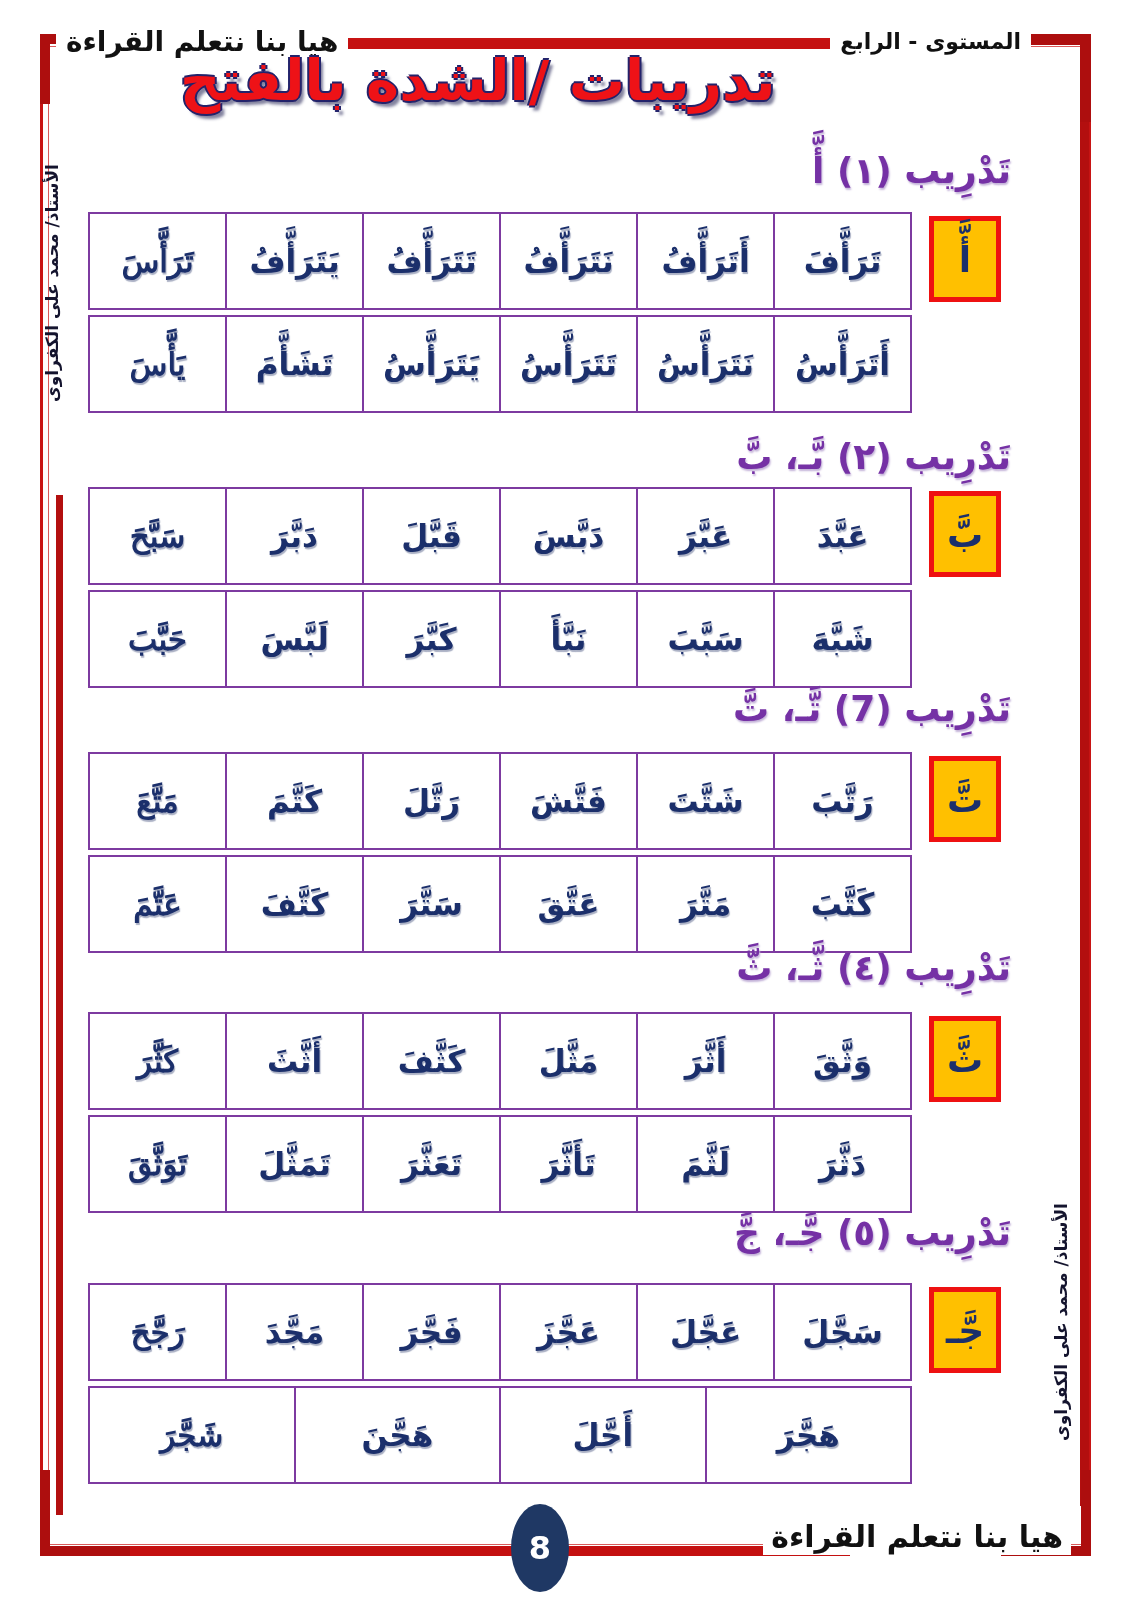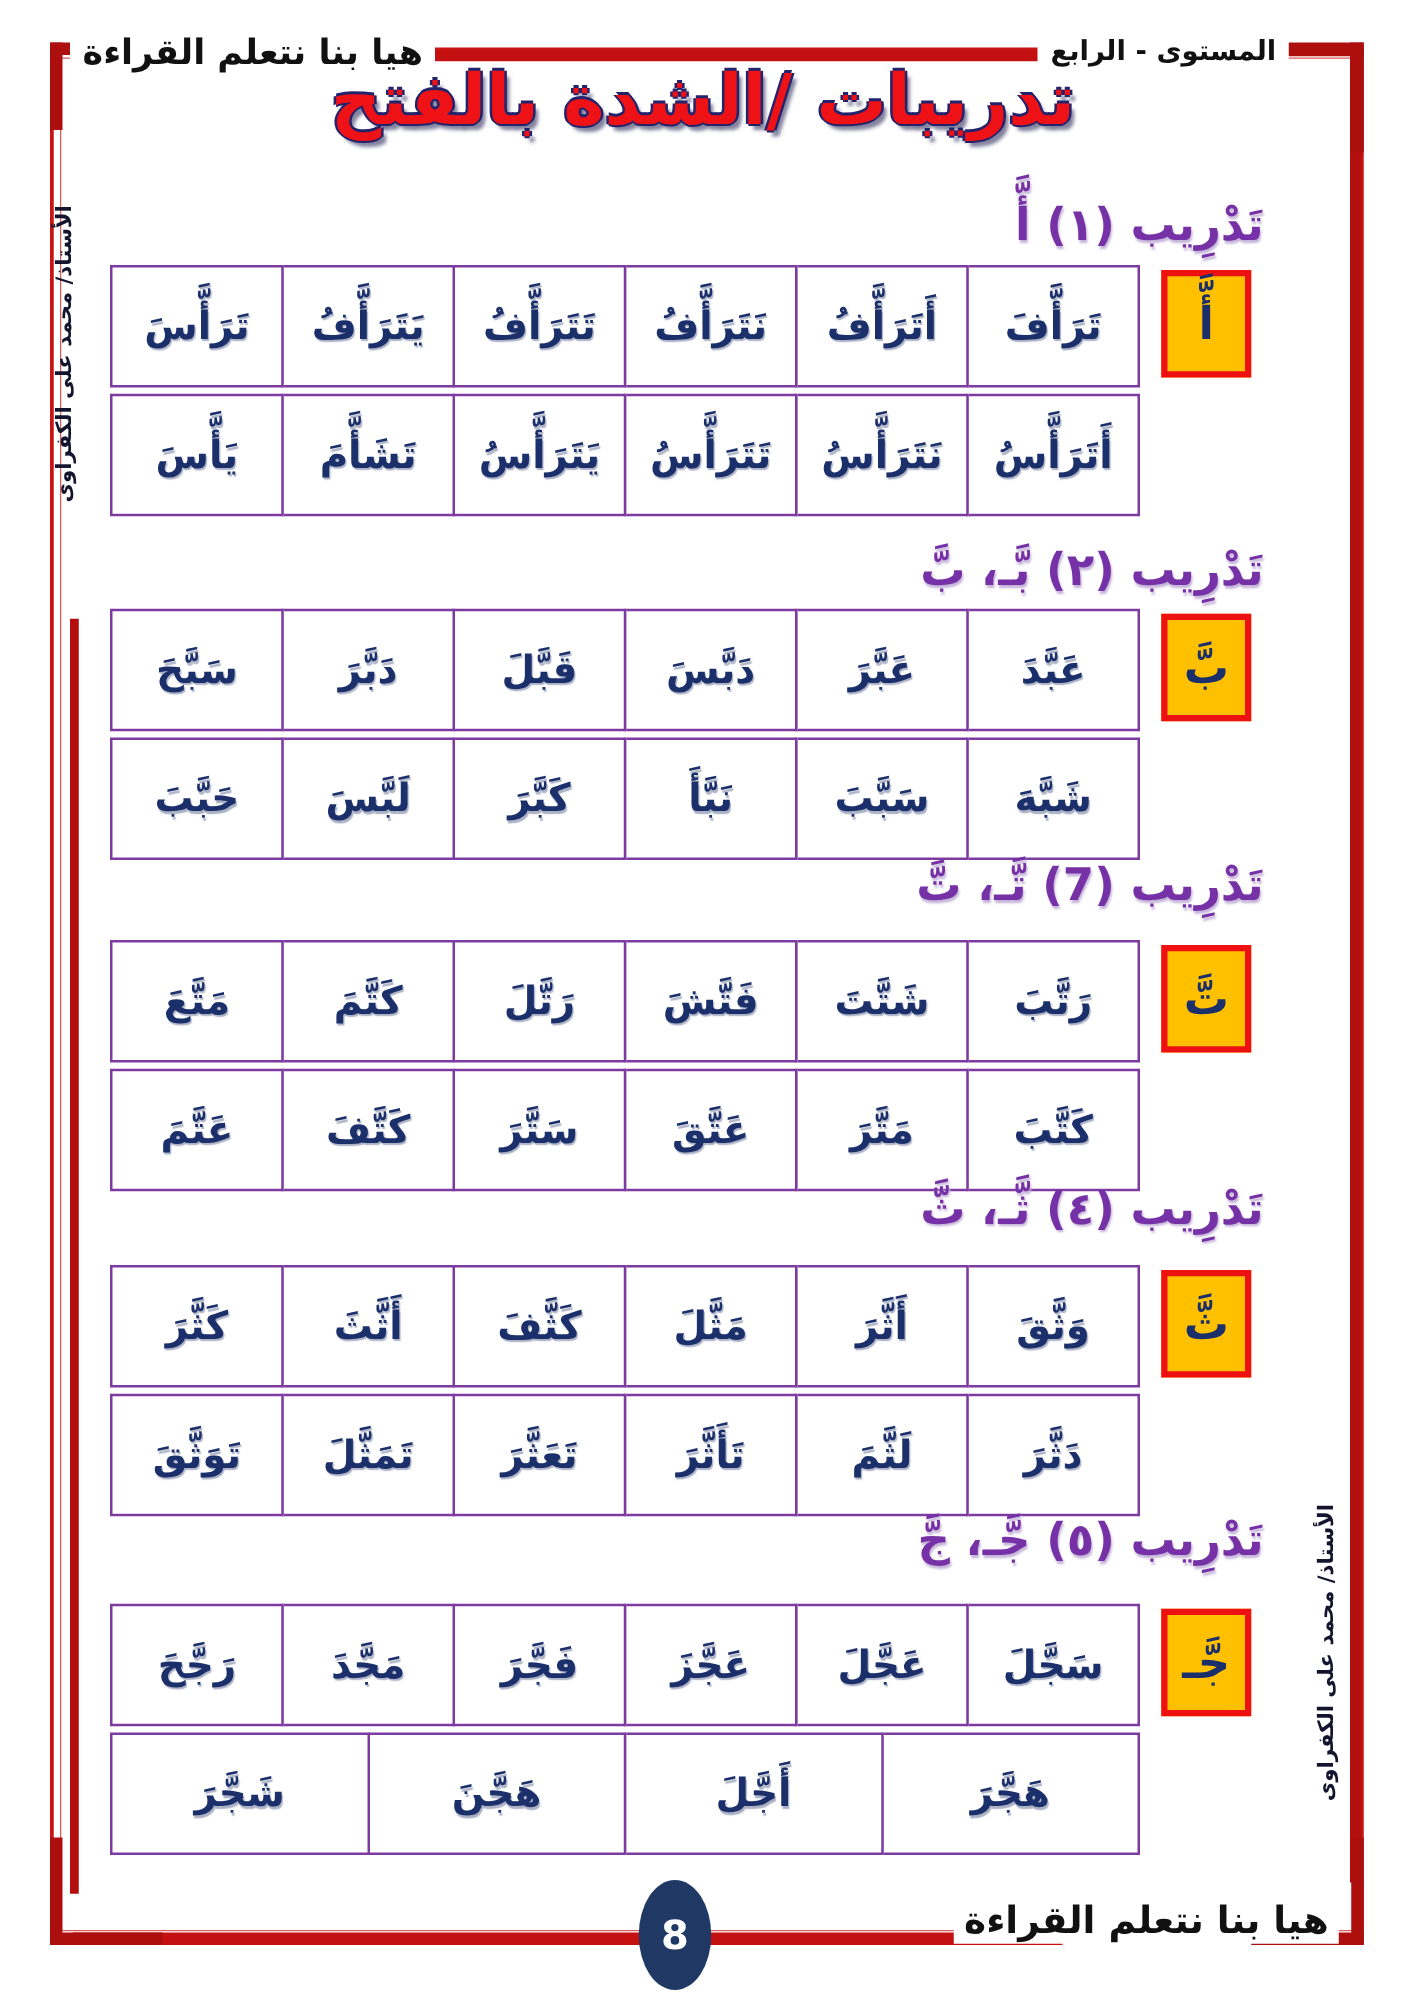--- a/index.html
+++ b/index.html
@@ -22,21 +22,21 @@
   .bk-br-h{right:40px;top:1546px;width:90px;height:10px;}
   .bk-br-v{right:40px;top:1470px;width:10px;height:86px;}
   .bk-bl-h{left:40px;top:1546px;width:90px;height:10px;}
   .bk-bl-v{left:40px;top:1470px;width:10px;height:86px;}
 
   
   .hdr-text{position:absolute;z-index:5;background:#ffffff;padding:1px 10px;color:#111111;font-weight:bold;direction:rtl;white-space:nowrap;}
   .hdr-right{right:100px;top:28px;font-size:22px;letter-spacing:1px;}
   .hdr-left{left:56px;top:24px;font-size:28px;}
   .page-title{
-    position:absolute;z-index:5;left:180px;top:48px;width:680px;text-align:right;direction:rtl;
+    position:absolute;z-index:5;left:180px;top:48px;width:680px;text-align:left;direction:rtl;
     font-size:56px;font-weight:bold;color:#ee1217;white-space:nowrap;
     text-shadow:-2px 0 0 #23236b,2px 0 0 #23236b,0 -2px 0 #23236b,0 2px 0 #23236b,4px 5px 3px rgba(30,30,80,0.55);
   }
 
   
   .side-text{position:absolute;z-index:5;color:#14142e;font-weight:bold;font-size:17px;white-space:nowrap;direction:rtl;transform:translate(-50%,-50%) rotate(-90deg);}
   .side-left{left:52px;top:283px;}
   .side-right{left:1061px;top:1322px;background:#ffffff;padding:0 4px;}
 
   
@@ -50,21 +50,21 @@
     font-size:36px;font-weight:bold;color:#1b2f6b;direction:rtl;
   }
   .word-table{position:absolute;left:88px;width:824px;z-index:5;direction:rtl;}
   .word-row{display:flex;direction:rtl;margin-bottom:5px;}
   .cell{
     flex:1;height:94px;border:2px solid #7d3aa0;background:#ffffff;margin-left:-2px;
     display:flex;align-items:center;justify-content:center;
     font-size:31px;font-weight:bold;color:#1b2f6b;direction:rtl;white-space:nowrap;
     text-shadow:1px 2px 1px #aab0c4;
   }
-  .word-row .cell:last-child{margin-left:0;}
+  .word-row .cell:last-child{margin-left:0;font-family:Liberation Serif, serif;}
 
   
   .page-badge{
     position:absolute;z-index:6;left:511px;top:1504px;width:58px;height:88px;border-radius:50%;
     background:#1f3864;color:#ffffff;display:flex;align-items:center;justify-content:center;
     font-size:32px;font-weight:bold;
   }
   .footer-text{position:absolute;z-index:6;right:60px;top:1518px;direction:rtl;background:#ffffff;padding:1px 8px;color:#111111;font-weight:bold;font-size:30px;white-space:nowrap;}
 </style>
 </head>
@@ -86,21 +86,21 @@
 <div class="bk bk-bl-v"></div>
 
 <div class="hdr-text hdr-right">المستوى - الرابع</div>
 <div class="hdr-text hdr-left">هيا بنا نتعلم القراءة</div>
 <div class="page-title">تدريبات /الشدة بالفتح</div>
 
 <div class="side-text side-left">الأستاذ/ محمد على الكفراوى</div>
 <div class="side-text side-right">الأستاذ/ محمد على الكفراوى</div>
 
 <section>
-  <div class="ex-heading" style="top:160px">تَدْرِيب (١) أَّ</div>
+  <div class="ex-heading" style="top:150px">تَدْرِيب (١) أَّ</div>
   <div class="letter-box" style="top:216px">
     <span>أَّ</span>
   </div>
   <div class="word-table" style="top:212px">
     <div class="word-row">
       <div class="cell">تَرَأَّفَ</div>
       <div class="cell">أَتَرَأَّفُ</div>
       <div class="cell">نَتَرَأَّفُ</div>
       <div class="cell">تَتَرَأَّفُ</div>
       <div class="cell">يَتَرَأَّفُ</div>

